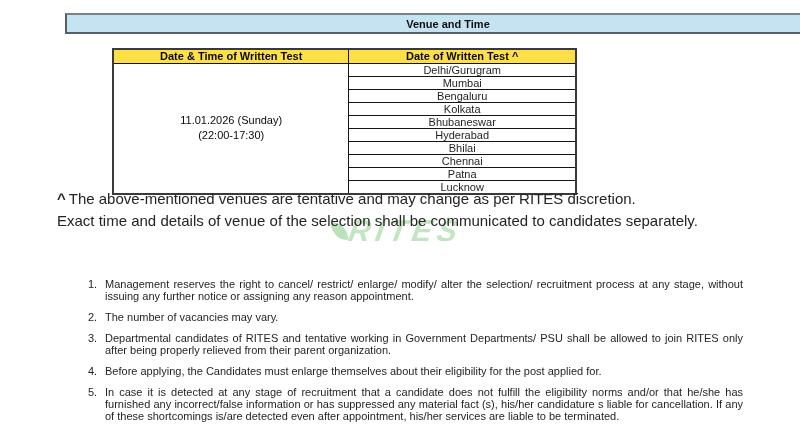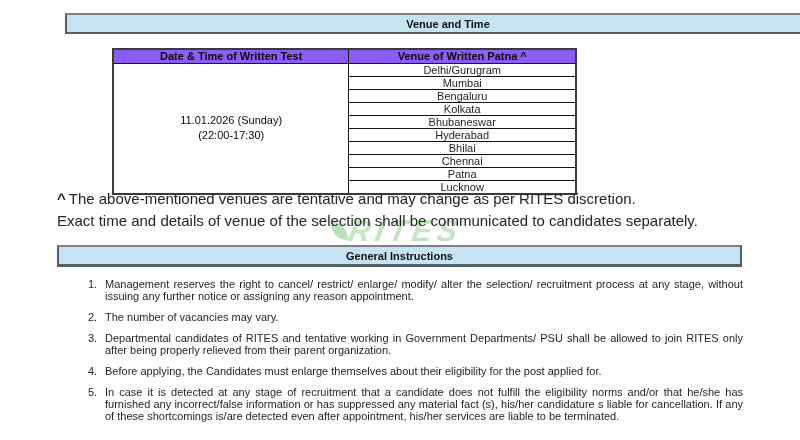--- a/index.html
+++ b/index.html
@@ -49,21 +49,21 @@
     border-collapse:collapse;
     border:2px solid #3a3a3a;
     font-size:11px;
   }
   .venue-table th, .venue-table td {
     border:1px solid #141414;
     text-align:center; vertical-align:middle;
     padding:0;
   }
   .venue-table th {
-    background:#8b5cf6;
+    background:#fde047;
     height:14px; font-weight:bold; font-size:11px; color:#0a0a0a;
   }
   .col-date { width:237px; }
   .col-venue { width:228px; }
   .venue-table td.venue-cell { height:12px; line-height:12px; font-size:11px; }
   .venue-table td.date-cell {
     font-weight:normal; font-size:11px; line-height:15px; color:#0a0a0a;
   }
 
   
@@ -94,21 +94,21 @@
   </div>
 
   <div class="bar bar-venue">
     <span>Venue and Time</span>
   </div>
 
   <table class="venue-table">
     <thead>
       <tr>
         <th class="col-date">Date &amp; Time of Written Test</th>
-        <th class="col-venue">Venue of Written Patna ^</th>
+        <th class="col-venue">Date of Written Test ^</th>
       </tr>
     </thead>
     <tbody>
       <tr>
         <td class="date-cell" rowspan="10">
           <div>11.01.2026 (Sunday)</div>
           <div>(22:00-17:30)</div>
         </td>
         <td class="venue-cell">Delhi/Gurugram</td>
       </tr>
@@ -140,23 +140,20 @@
           <td class="venue-cell">Lucknow</td>
         </tr>
     </tbody>
   </table>
 
   <div class="footnote fn-1">
     <span class="fn-mark">^</span><span>The above-mentioned venues are tentative and may change as per RITES discretion.</span>
   </div>
   <div class="footnote fn-2">Exact time and details of venue of the selection shall be communicated to candidates separately.</div>
 
-  <div class="bar bar-instructions">
-    <span>General Instructions</span>
-  </div>
 
   <div class="instructions">
     <div class="inst-item">
       <span class="inst-num">1.</span>
       <span class="inst-text">Management reserves the right to cancel/ restrict/ enlarge/ modify/ alter the selection/ recruitment process at any stage, without issuing any further notice or assigning any reason appointment.</span>
     </div>
     <div class="inst-item">
       <span class="inst-num">2.</span>
       <span class="inst-text">The number of vacancies may vary.</span>
     </div>

